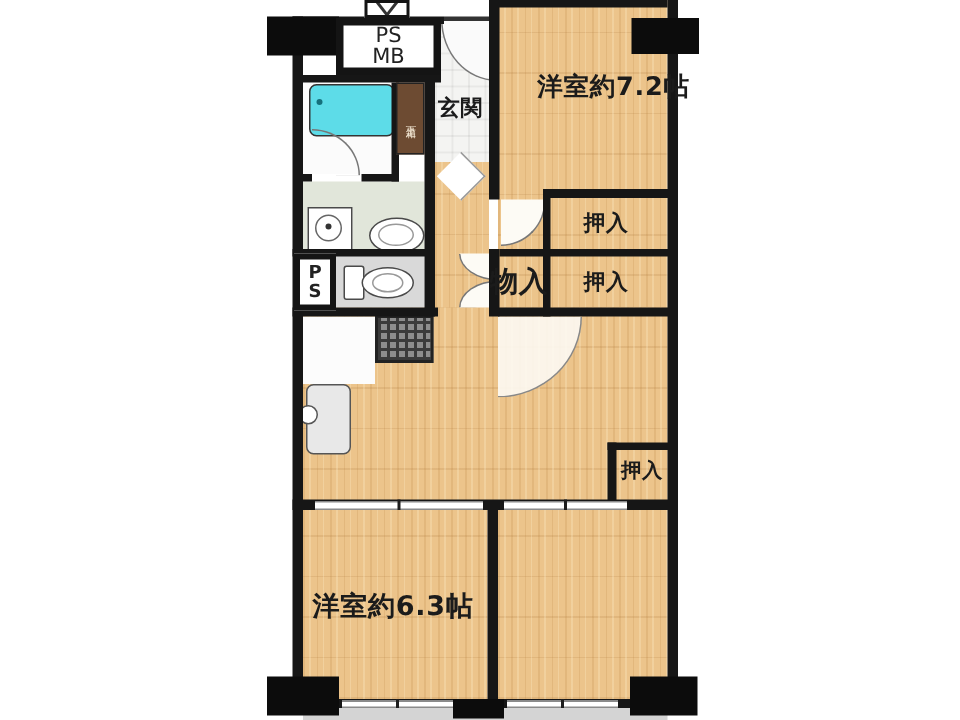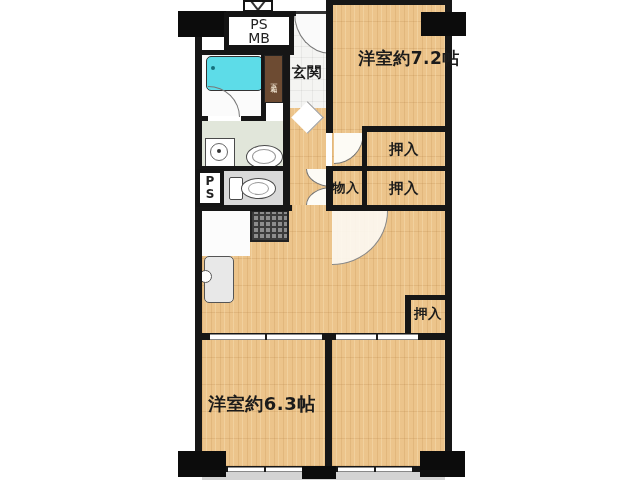--- a/index.html
+++ b/index.html
@@ -129,18 +129,18 @@
   </div>
 
   <div class="abs" style="left:264px;top:55px;width:19px;height:48px;background:#6d4b32;border:1.5px solid #222;box-sizing:border-box;
               display:flex;align-items:center;justify-content:center;">
     <span style="writing-mode:vertical-rl;font-size:7px;color:#efe3cf;letter-spacing:1px;">下足箱</span>
   </div>
 
   <div class="lbl" style="left:389px;top:58px;font-size:17px;margin-left:20px;">洋室約7.2帖</div>
   <div class="lbl" style="left:404px;top:149px;font-size:14.5px;">押入</div>
   <div class="lbl" style="left:404px;top:188px;font-size:14.5px;">押入</div>
-  <div class="lbl" style="left:346px;top:188px;font-size:13px;">物入</div>
+  <div class="lbl" style="left:346px;top:188px;font-size:19px;">物入</div>
   <div class="lbl" style="left:307px;top:72px;font-size:14.5px;">玄関</div>
   <div class="lbl" style="left:428px;top:314px;font-size:13.5px;">押入</div>
   <div class="lbl" style="left:262px;top:404px;font-size:18px;">洋室約6.3帖</div>
 
 </div>
 
 </body></html>

